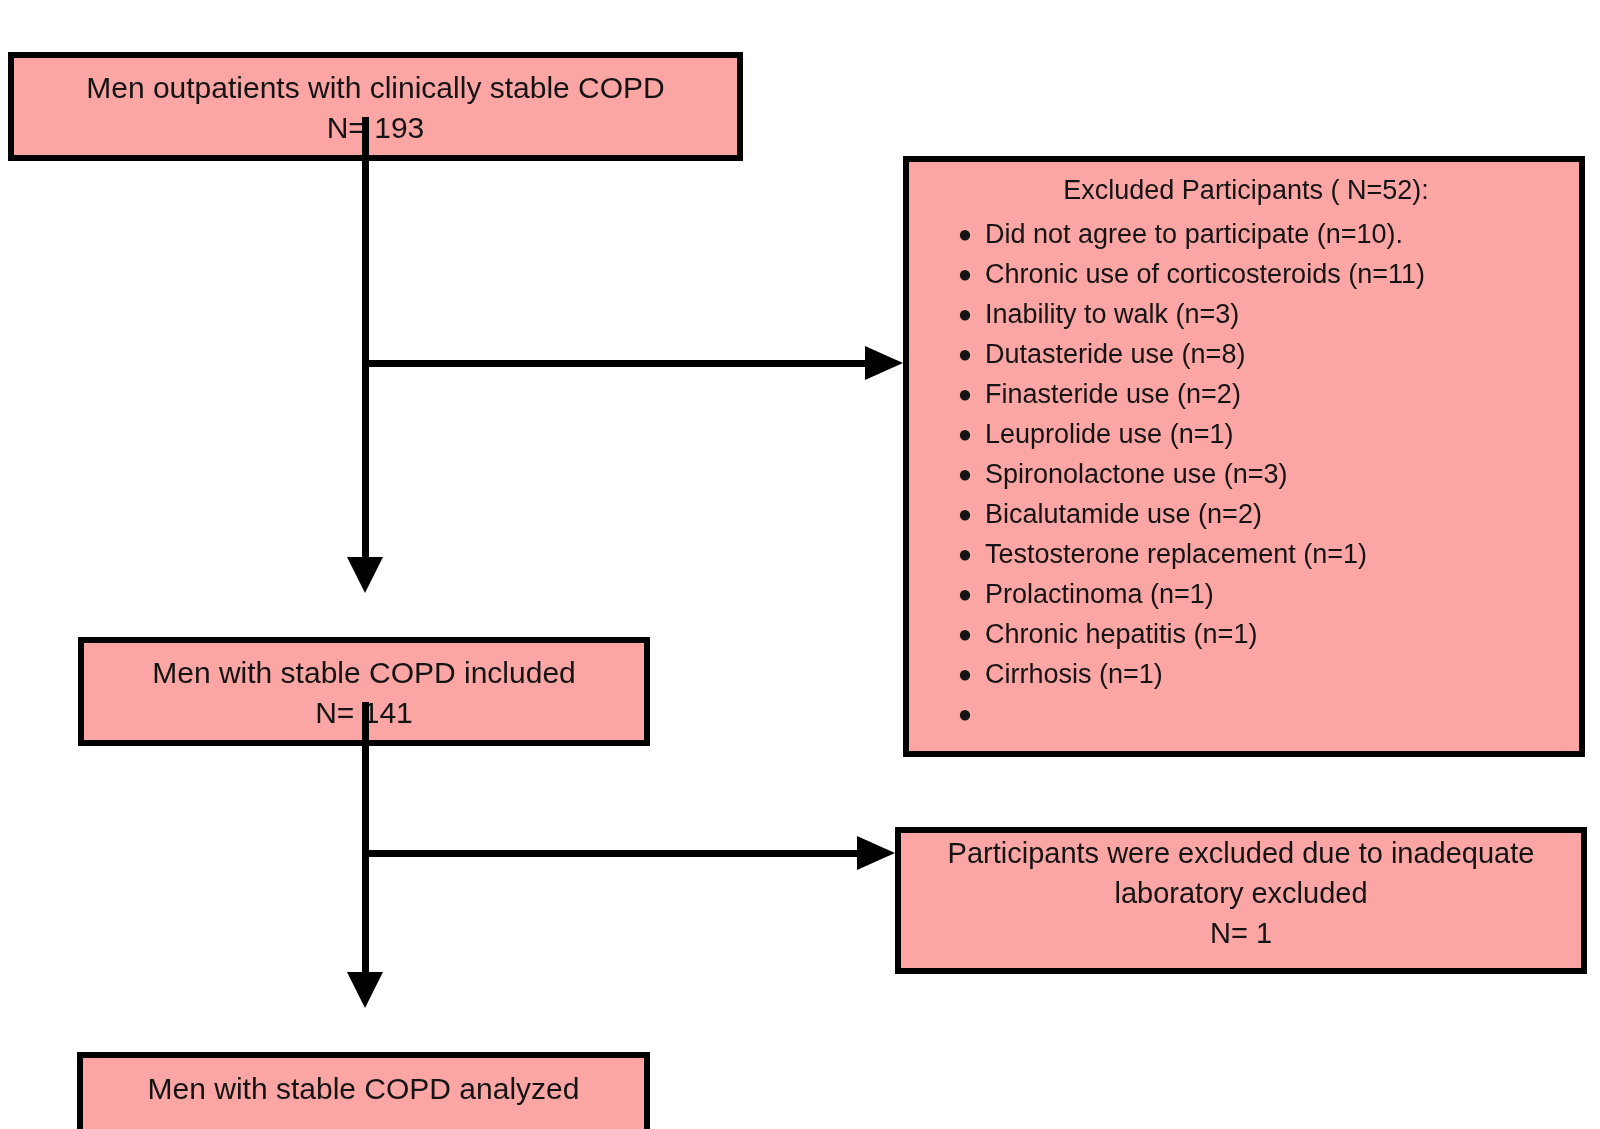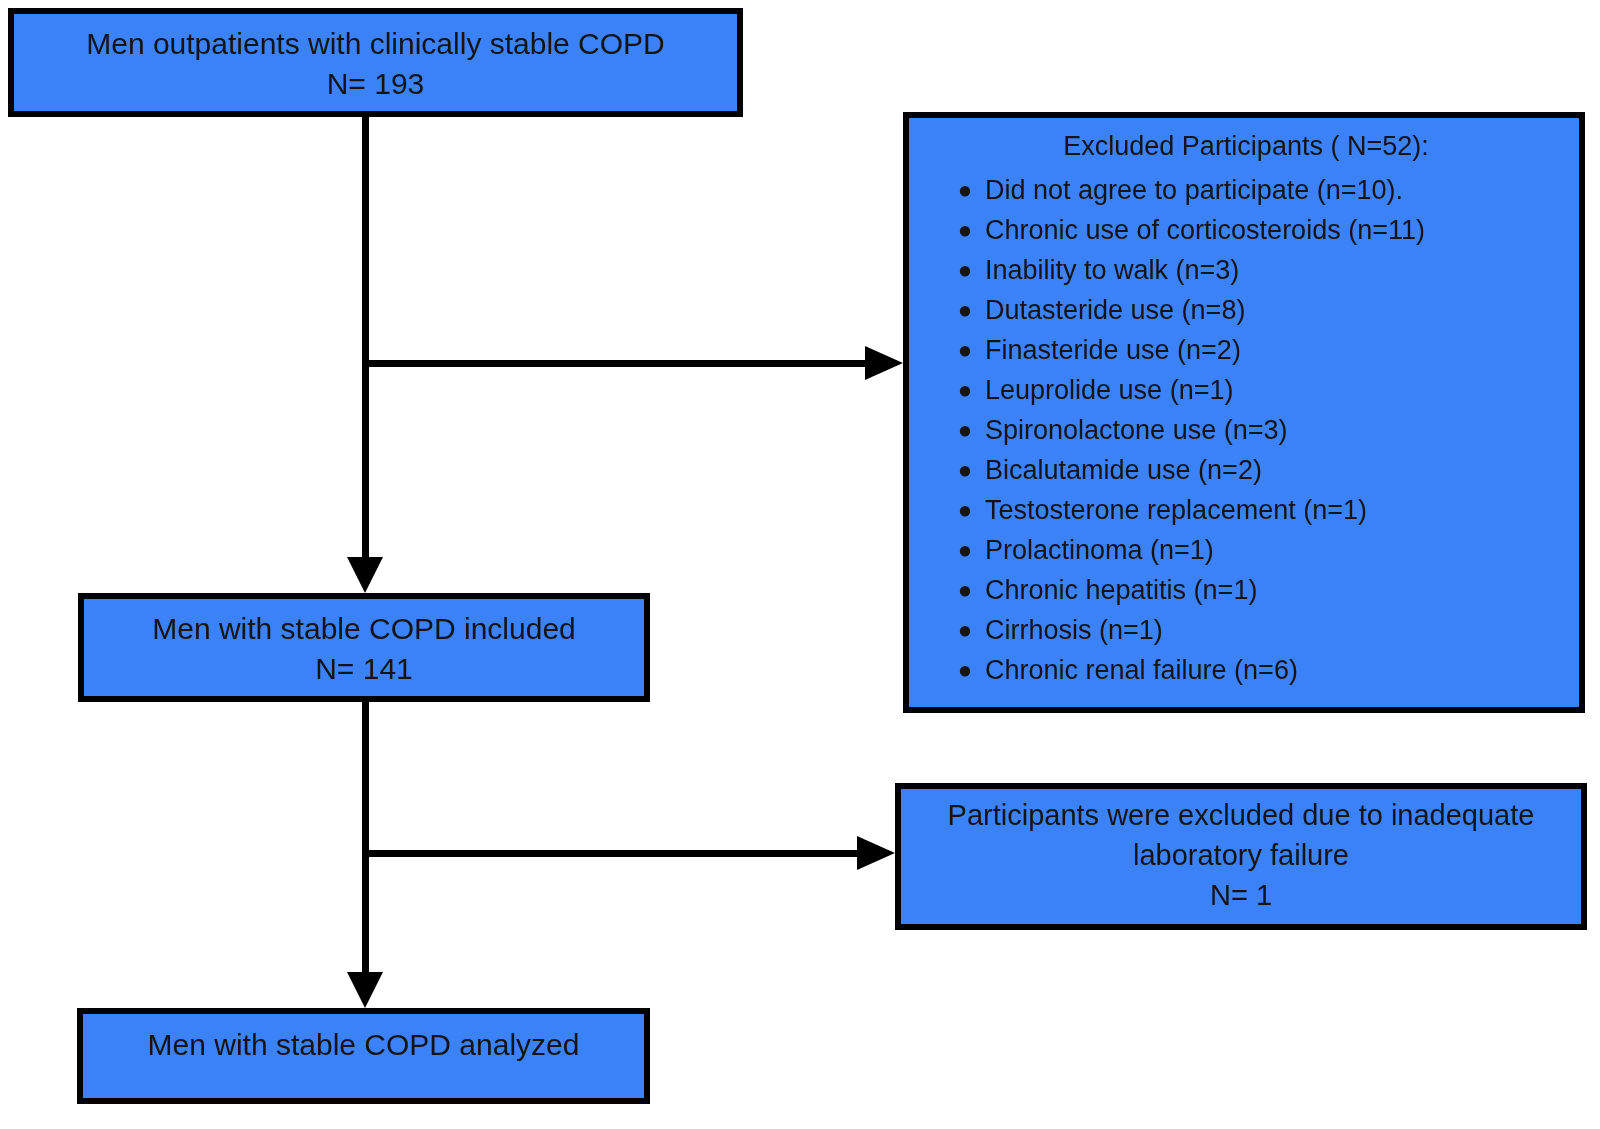--- a/index.html
+++ b/index.html
@@ -12,23 +12,24 @@
     width: 1600px;
     height: 1129px;
     background: #ffffff;
     font-family: "Liberation Sans", sans-serif;
     color: #141414;
     overflow: hidden;
   }
   .fc-box {
     position: absolute;
     border: 6px solid #000000;
-    background: #3b82f6;
+    background: #fca5a5;
     box-sizing: border-box;
     text-align: center;
+    margin-top: 44px;
   }
   .fc-box .line {
     font-size: 30px;
     line-height: 40px;
     white-space: nowrap;
   }
   
   #box-top    { left: 8px;   top: 8px;    width: 735px; height: 109px; padding-top: 10px; }
   
   #box-included { left: 78px; top: 593px; width: 572px; height: 109px; padding-top: 10px; }
@@ -60,21 +61,20 @@
     white-space: nowrap;
   }
   #box-excluded li .bullet {
     width: 40px;
     flex: 0 0 40px;
     font-size: 24px;
   }
   
   #box-lab {
     left: 895px; top: 783px; width: 692px; height: 147px;
-    padding-top: 6px;
   }
   #box-lab .line { font-size: 29px; line-height: 40px; }
 
   
   .vline, .hline {
     position: absolute;
     background: #000000;
   }
   #vline-1 { left: 362px; top: 117px; width: 7px; height: 442px; }
   #hline-1 { left: 362px; top: 360px; width: 505px; height: 7px; }
@@ -157,33 +157,32 @@
       <li>
           <span class="bullet">●</span>
           <span>Chronic hepatitis (n=1)</span>
         </li>
       <li>
           <span class="bullet">●</span>
           <span>Cirrhosis (n=1)</span>
         </li>
       <li>
           <span class="bullet">●</span>
-          <span>Chronic renal failure (n=6)</span>
         </li>
     </ul>
   </div>
 
   <div class="fc-box" id="box-included">
     <div class="line">Men with stable COPD included</div>
     <div class="line">N= 141</div>
   </div>
 
   <div class="fc-box" id="box-lab">
     <div class="line">Participants were excluded due to inadequate</div>
-    <div class="line">laboratory failure</div>
+    <div class="line">laboratory excluded</div>
     <div class="line">N= 1</div>
   </div>
 
   <div class="fc-box" id="box-analyzed">
     <div class="line">Men with stable COPD analyzed</div>
   </div>
 
   <div class="vline" id="vline-1"></div>
   <div class="arrow-down" id="arrow-down-1"></div>
   <div class="hline" id="hline-1"></div>

